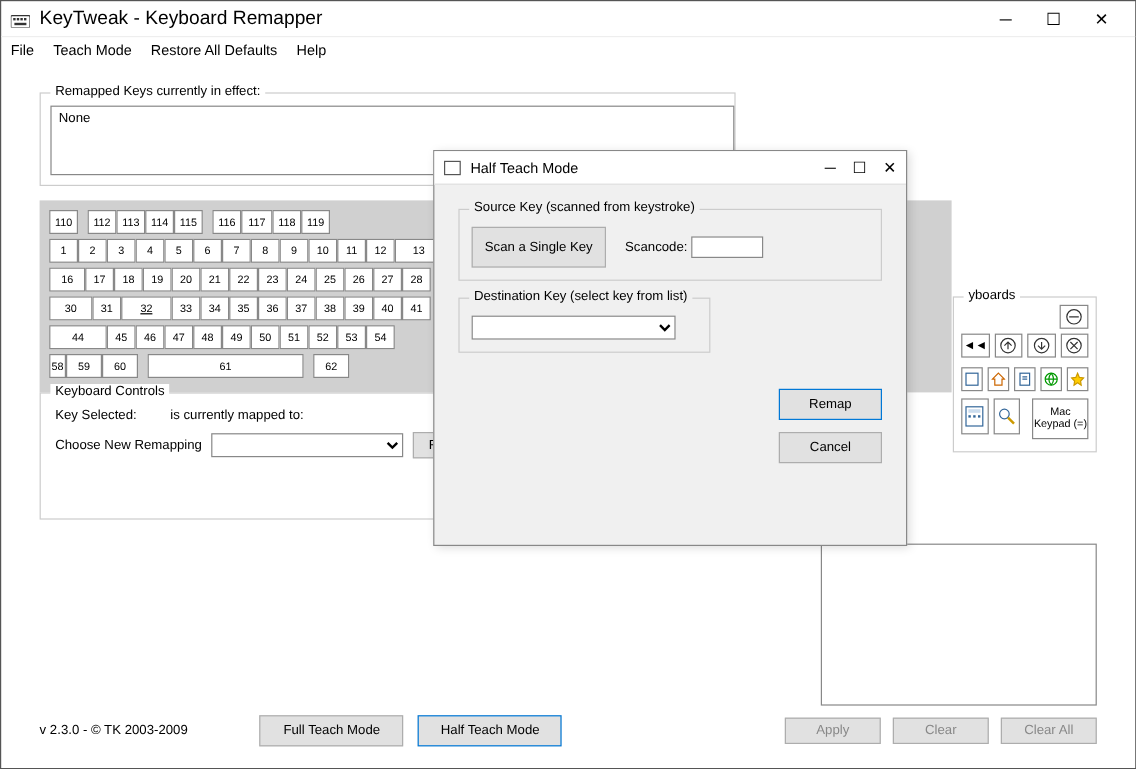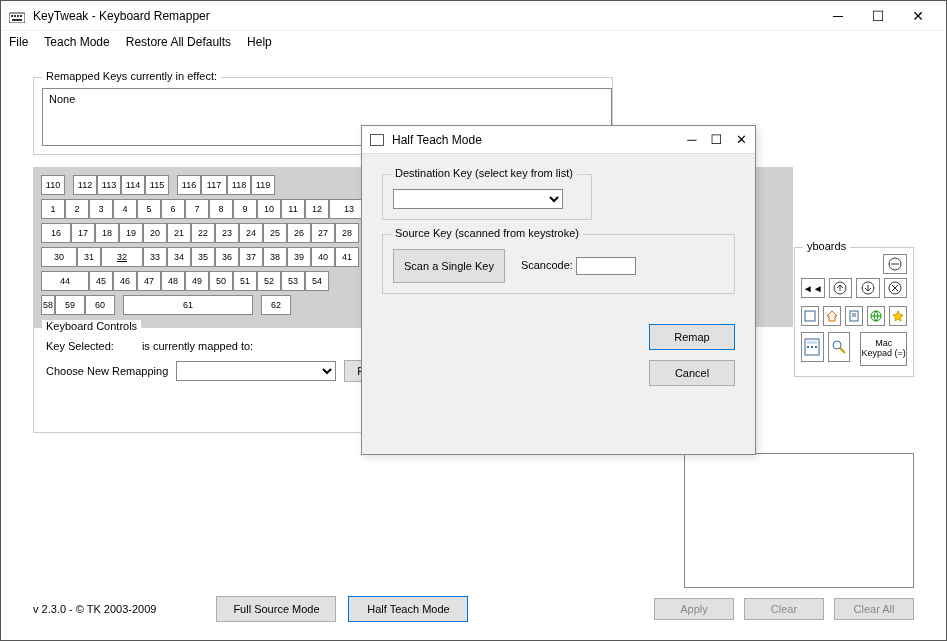--- a/index.html
+++ b/index.html
@@ -1,20 +1,20 @@
 <!DOCTYPE html>
 <html><head>
 <meta charset="utf-8">
 <style>
 * { box-sizing: border-box; font-family: 'Segoe UI', Tahoma, sans-serif; }
 body { margin: 0; background: #fff; font-size: 11px; color: #000; }
 .window { width: 947px; height: 641px; border: 1px solid #555; background: #fff; position: relative; }
 .titlebar { height: 30px; display: flex; align-items: center; padding: 0 8px; border-bottom: 1px solid #eee; }
 .titlebar-icon { width: 16px; height: 14px; margin-right: 8px; }
-.titlebar-text { flex: 1; font-size: 12px; }
+.titlebar-text { flex: 1; font-size: 16px; }
 .titlebar-controls { display: flex; gap: 0; }
 .titlebar-btn { width: 40px; height: 28px; display: flex; align-items: center; justify-content: center; background: transparent; border: none; font-size: 14px; cursor: pointer; }
 .menubar { height: 22px; display: flex; align-items: center; padding: 0 8px; gap: 16px; font-size: 12px; }
 .menubar span { cursor: pointer; }
 .content { padding: 24px 32px 10px 32px; position: relative; }
 .group { border: 1px solid #ccc; position: relative; margin-bottom: 12px; padding: 10px 8px 8px 8px; }
 .group-label { position: absolute; top: -8px; left: 8px; background: #fff; padding: 0 4px; font-size: 11px; }
 .remapped-box { width: 570px; height: 58px; border: 1px solid #888; background: #fff; padding: 4px 6px; font-size: 11px; }
 .keyboard-area { background: #d0d0d0; padding: 8px; width: 760px; display: flex; flex-direction: column; gap: 0; }
 .kb-row { display: flex; gap: 0; margin-bottom: 4px; }
@@ -263,54 +263,54 @@
         <span class="btn" style="margin-left:104px;">Disable Key</span>
       </div>
     </div>
 
     <div class="pending-box"></div>
   </div>
 
   <div class="bottom-row">
     <span class="version">v 2.3.0 - © TK 2003-2009</span>
     <div class="bottom-btns">
-      <span class="btn" style="width:120px;padding:6px 0;">Full Source Mode</span>
+      <span class="btn" style="width:120px;padding:6px 0;">Full Teach Mode</span>
       <span class="btn blue" style="width:120px;padding:6px 0;">Half Teach Mode</span>
     </div>
     <div class="right-btns">
       <span class="btn disabled">Apply</span>
       <span class="btn disabled">Clear</span>
       <span class="btn disabled">Clear All</span>
     </div>
   </div>
 
   <div class="dialog">
     <div class="dialog-titlebar">
       <div class="dialog-icon"></div>
       <span class="dialog-title">Half Teach Mode</span>
       <div class="dialog-controls">
         <span>─</span>
         <span>☐</span>
         <span>✕</span>
       </div>
     </div>
     <div class="dialog-body">
-      <div class="dgroup" style="width:210px;">
-        <span class="dgroup-label">Destination Key (select key from list)</span>
-        <select class="dest-select"></select>
-      </div>
       <div class="dgroup">
         <span class="dgroup-label">Source Key (scanned from keystroke)</span>
         <div style="display:flex;align-items:center;gap:16px;">
           <span class="scan-btn">Scan a Single Key</span>
           <div>
             <span>Scancode:</span>
             <span class="scancode-box"></span>
           </div>
         </div>
       </div>
+      <div class="dgroup" style="width:210px;">
+        <span class="dgroup-label">Destination Key (select key from list)</span>
+        <select class="dest-select"></select>
+      </div>
       <div class="dialog-btns">
         <span class="btn blue">Remap</span>
         <span class="btn">Cancel</span>
       </div>
     </div>
   </div>
 </div>
 
 </body></html>

